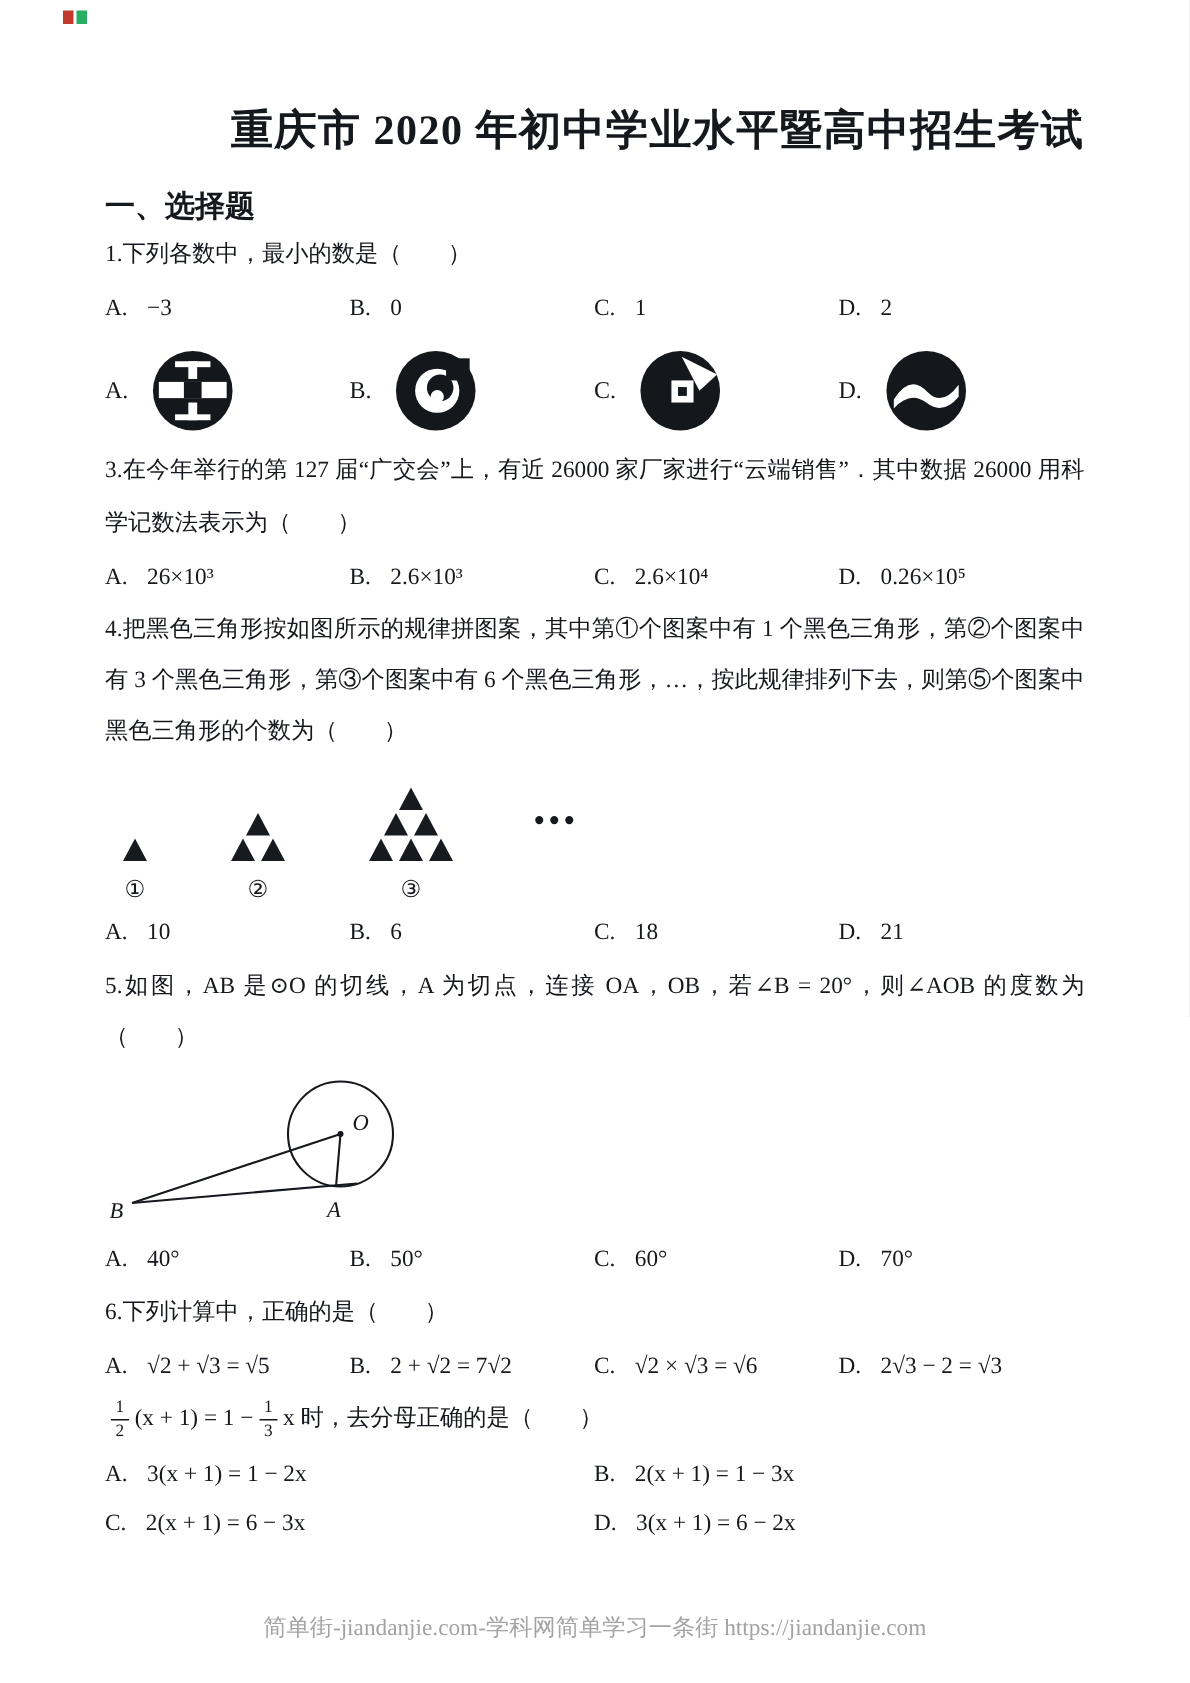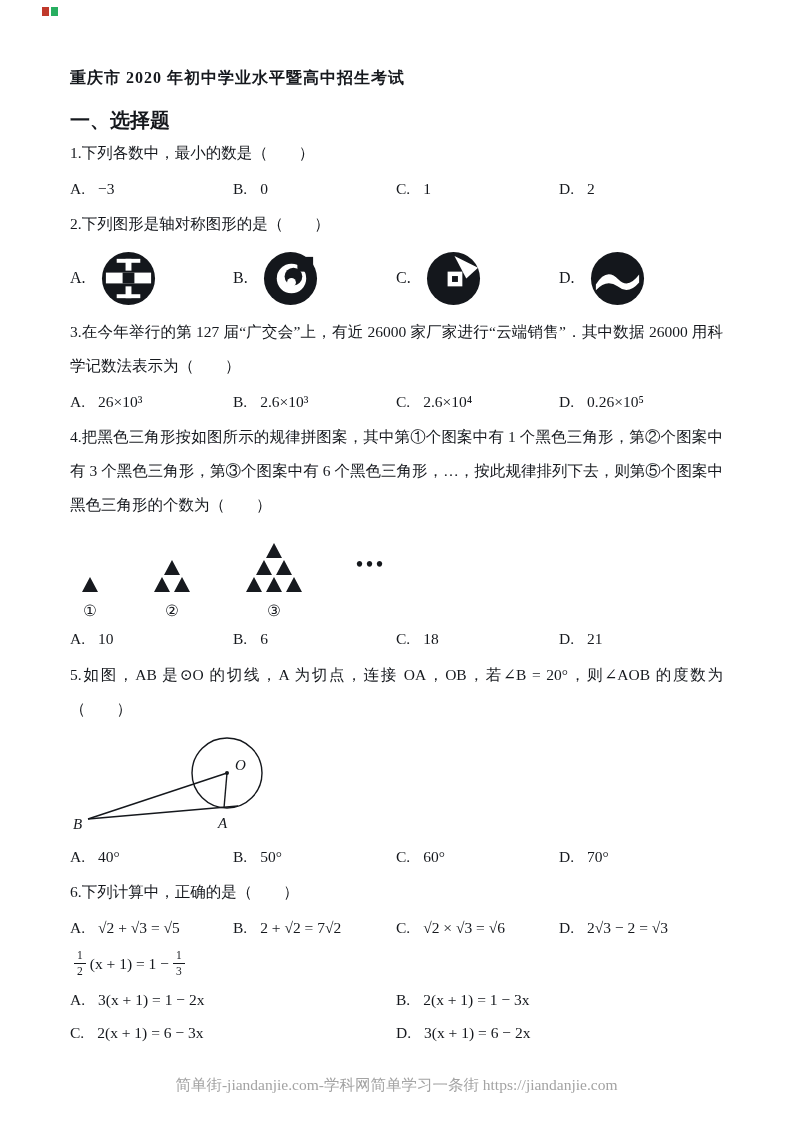--- a/index.html
+++ b/index.html
@@ -6,21 +6,21 @@
   html,body { background:#e8e8e8; }
   body { font-family:"Liberation Serif","DejaVu Serif",serif; color:#15181d; }
   .page { width:793px; height:1122px; margin:0 auto; background:#ffffff; position:relative;
           padding:38px 70px 18px; display:flex; flex-direction:column; overflow:hidden; }
 
   .corner-mark { position:absolute; top:7px; left:42px; display:flex; gap:2px; }
   .corner-mark .cm { width:7px; height:9px; display:inline-block; }
   .cm.red { background:#c0392b; }
   .cm.green { background:#27ae60; }
 
-  .title    { font-size:16px; font-weight:bold; text-align:left; margin-top:30px; letter-spacing:1px; }
+  .title    { font-size:28px; font-weight:bold; text-align:right; margin-top:30px; letter-spacing:1px; }
   .subtitle { font-size:22px; font-weight:bold; text-align:center; margin-top:16px; letter-spacing:1px; }
   .section  { font-size:20px; font-weight:bold; margin-top:18px; }
 
   .question { margin-top:2px; }
   .stem { font-size:15.5px; line-height:2.2; text-align:justify; }
   .options { display:grid; font-size:15.5px; line-height:2.15; margin-top:2px; }
   .cols4 { grid-template-columns:163px 163px 163px 1fr; }
   .cols2 { grid-template-columns:326px 1fr; }
   .opt { display:flex; align-items:center; gap:13px; white-space:nowrap; }
   .opt-label { display:inline-block; }
@@ -83,21 +83,20 @@
           <span class="opt-text">1</span>
         </span>
       <span class="opt">
           <span class="opt-label">D.</span>
           <span class="opt-text">2</span>
         </span>
     </div>
   </div>
 
   <div class="question">
-    <p class="stem">2.下列图形是轴对称图形的是（　　）</p>
     <div class="logo-row">
 
       <span class="logo-opt">
         <span class="opt-label">A.</span>
         <svg viewBox="0 0 58 58">
           <circle cx="29" cy="29" r="27" fill="#14171c"></circle>
           <rect x="6" y="23" width="46" height="11" fill="#fff"></rect>
           <rect x="23" y="23" width="12" height="11" fill="#14171c"></rect>
           <rect x="26" y="9" width="6" height="12" fill="#fff"></rect>
           <rect x="26" y="37" width="6" height="12" fill="#fff"></rect>
@@ -282,20 +281,21 @@
     <p class="q7-stem">
       <span class="frac">
         <span class="num">1</span>
         <span class="den">2</span>
       </span>
       <span>(x + 1) = 1 −</span>
       <span class="frac">
         <span class="num">1</span>
         <span class="den">3</span>
       </span>
+      <span>x 时，去分母正确的是（　　）</span>
     </p>
     <div class="options cols2">
       <span class="opt">
           <span class="opt-label">A.</span>
           <span class="opt-text">3(x + 1) = 1 − 2x</span>
         </span>
       <span class="opt">
           <span class="opt-label">B.</span>
           <span class="opt-text">2(x + 1) = 1 − 3x</span>
         </span>

